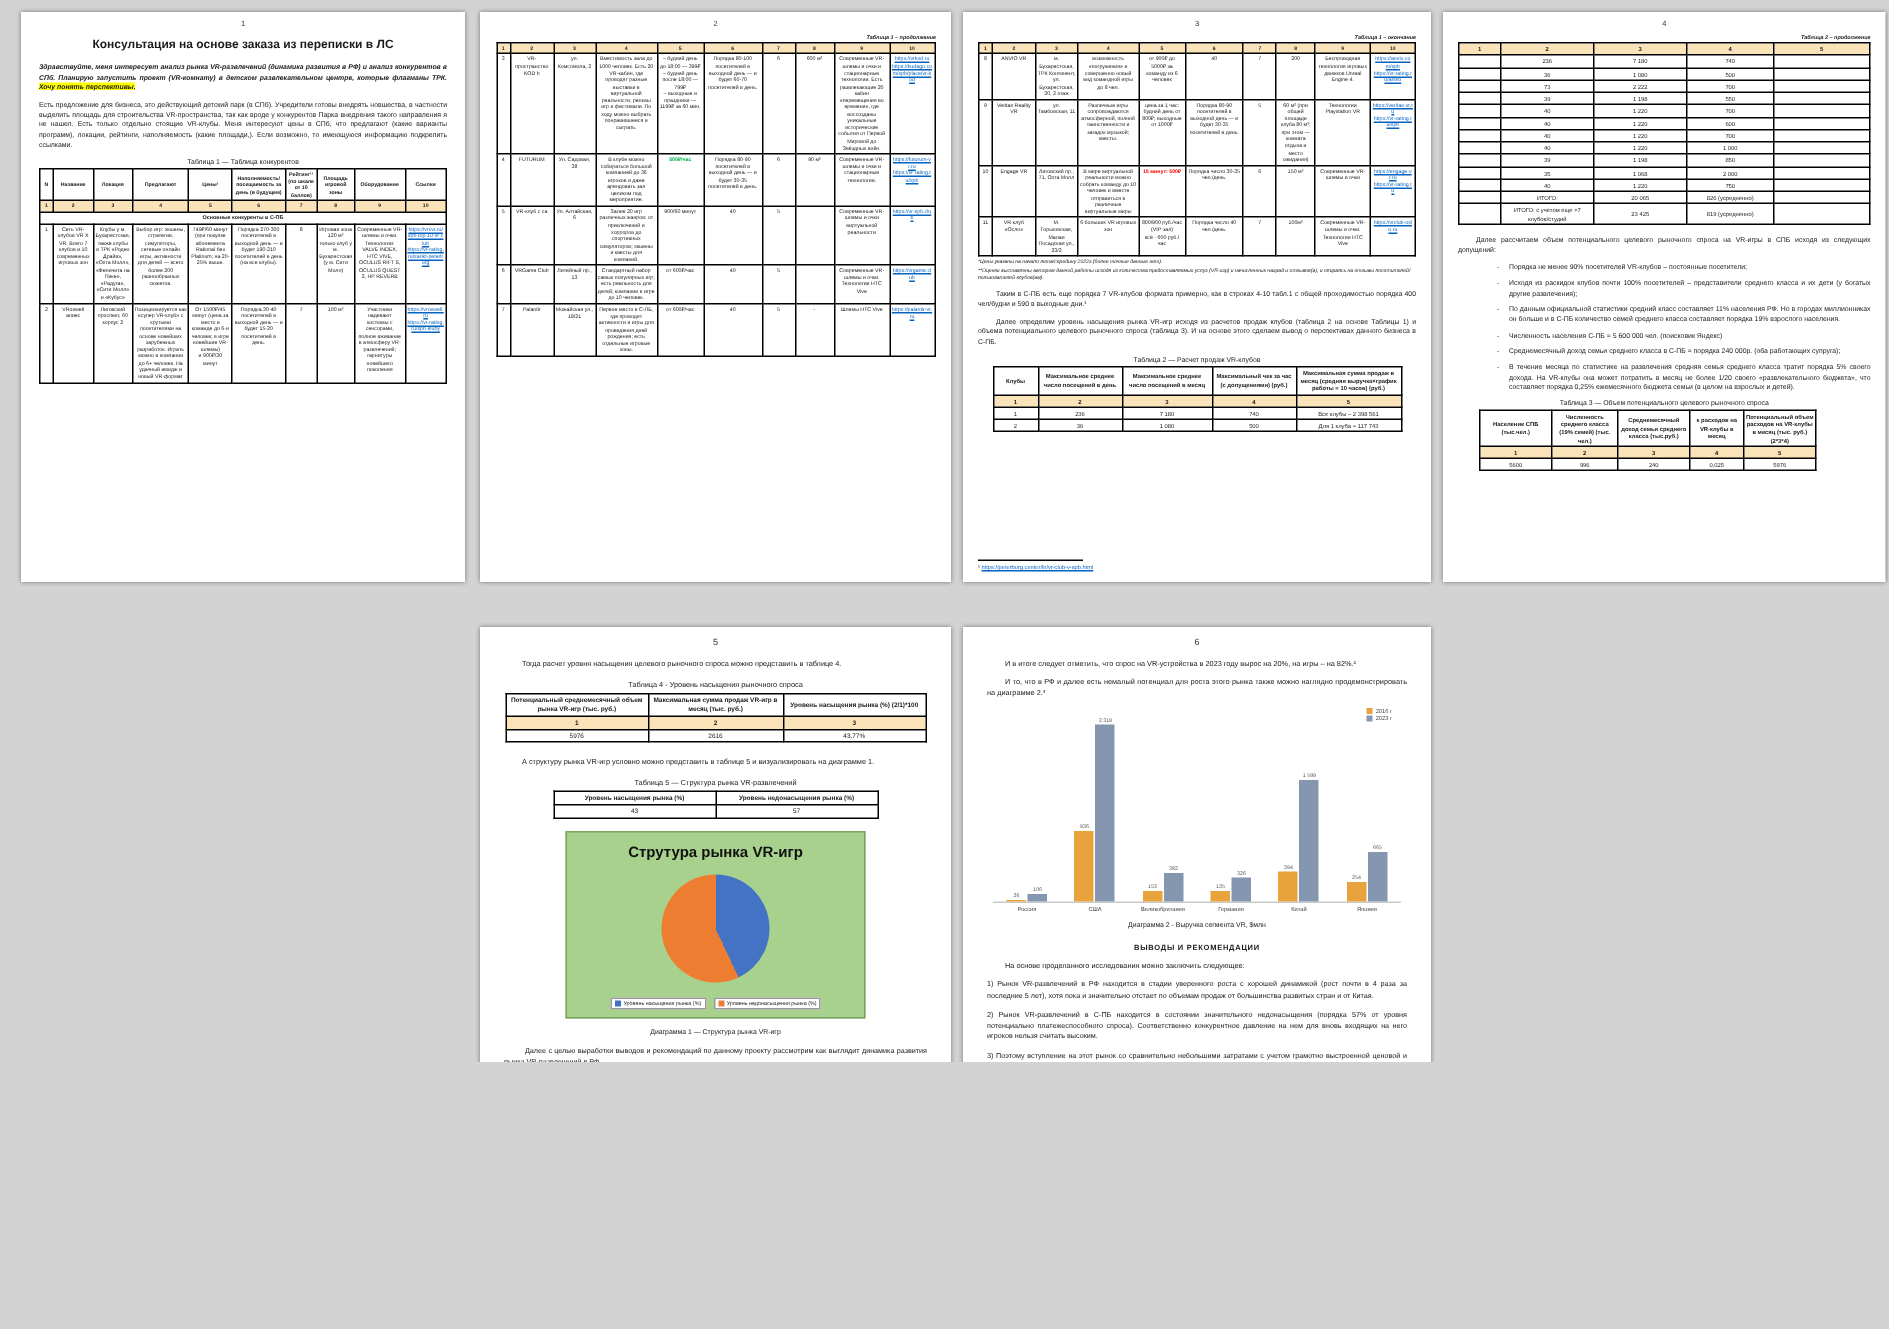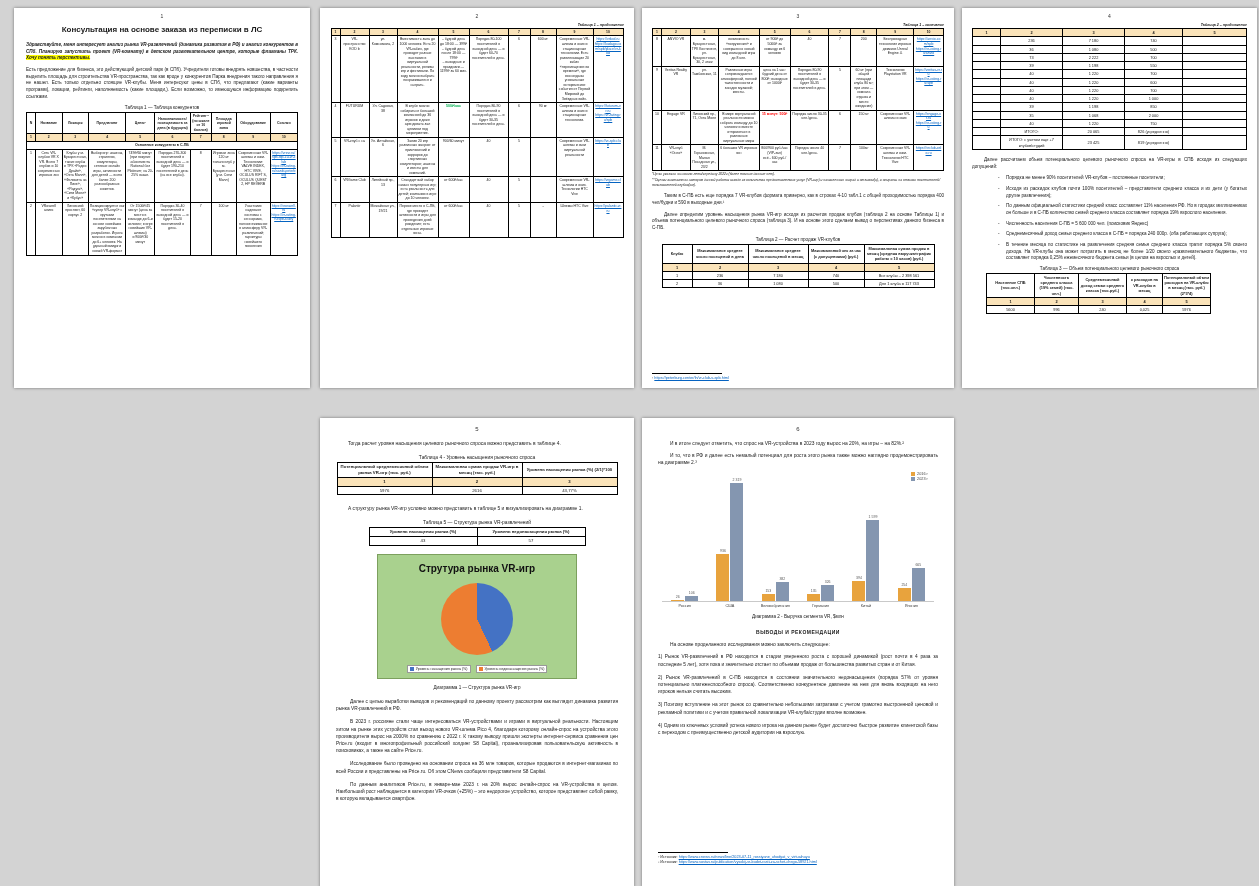--- a/index.html
+++ b/index.html
@@ -1,18 +1,18 @@
 <!DOCTYPE html>
 <html lang="ru"><head>
 <meta charset="utf-8">
 <style>
   html,body{margin:0;padding:0;}
   *{box-sizing:border-box;}
   body{font-family:"Liberation Sans",sans-serif;background:#d3d3d3;}
-  #canvas{position:relative;width:1259px;height:886px;overflow:hidden;background:#d3d3d3;}
+  #canvas{position:relative;width:1259px;height:708px;overflow:hidden;background:#d3d3d3;}
   .page{position:absolute;background:#fff;box-shadow:0 0 3px rgba(0,0,0,.45);overflow:hidden;color:#1a1a1a;}
   #p1{left:14px;top:8px;width:296px;height:380px;padding:5px 12px;}
   #p2{left:320px;top:8px;width:314px;height:380px;padding:5px 10px;}
   #p3{left:642px;top:8px;width:312px;height:380px;padding:5px 10px;}
   #p4{left:962px;top:8px;width:295px;height:380px;padding:5px 10px;}
   #p5{left:320px;top:418px;width:314px;height:470px;padding:8px 16px;}
   #p6{left:642px;top:418px;width:312px;height:470px;padding:8px 16px;}
   .pgnum{font-size:5px;text-align:center;color:#333;margin-bottom:4px;}
   .doc-title{font-size:8px;font-weight:bold;text-align:center;margin:6px 0 8px;}
   .para{font-size:4.6px;line-height:1.45;text-align:justify;margin:0 0 5px;}

